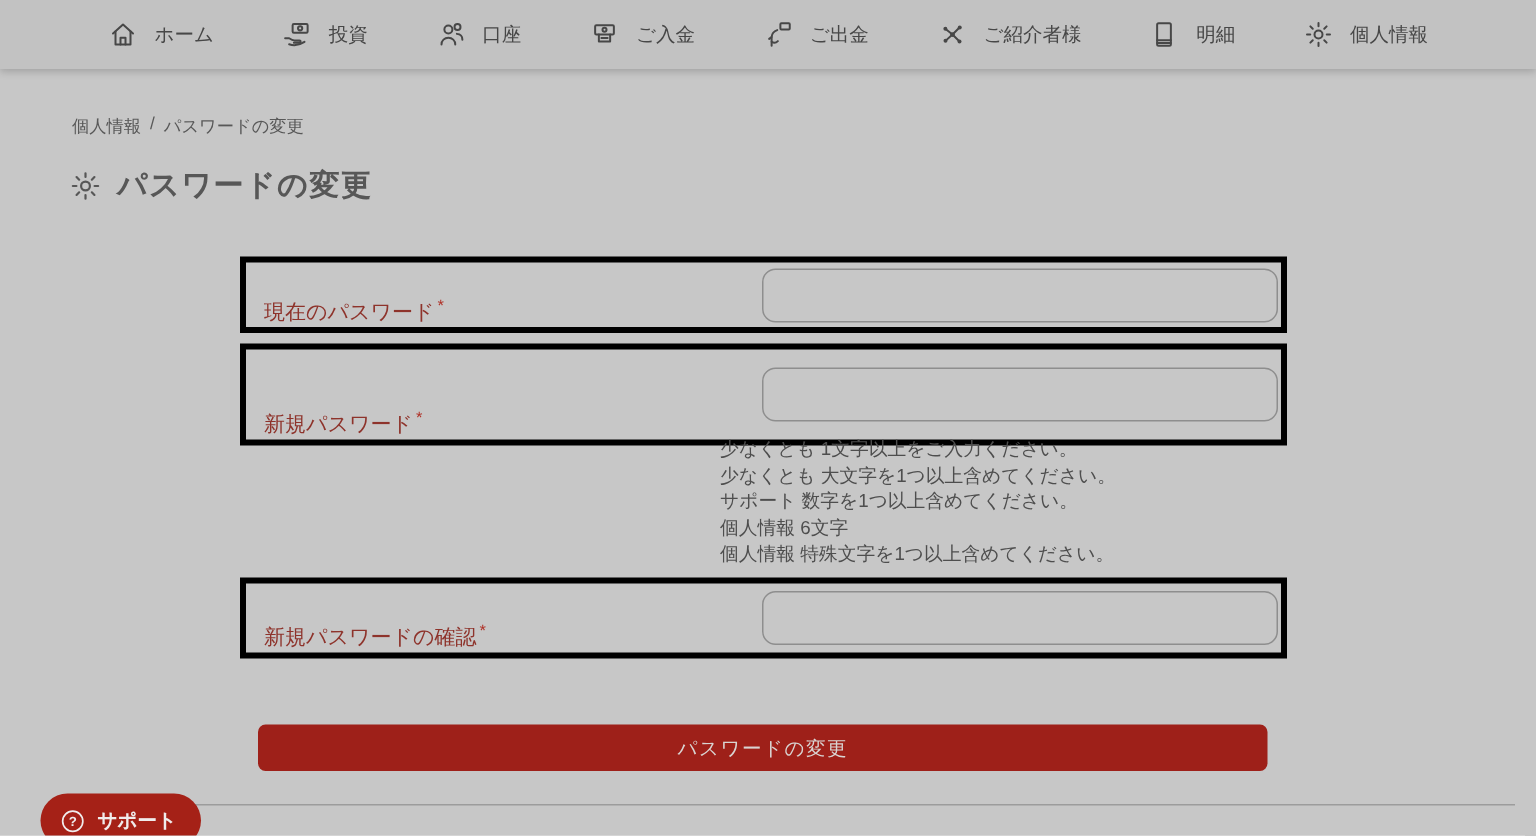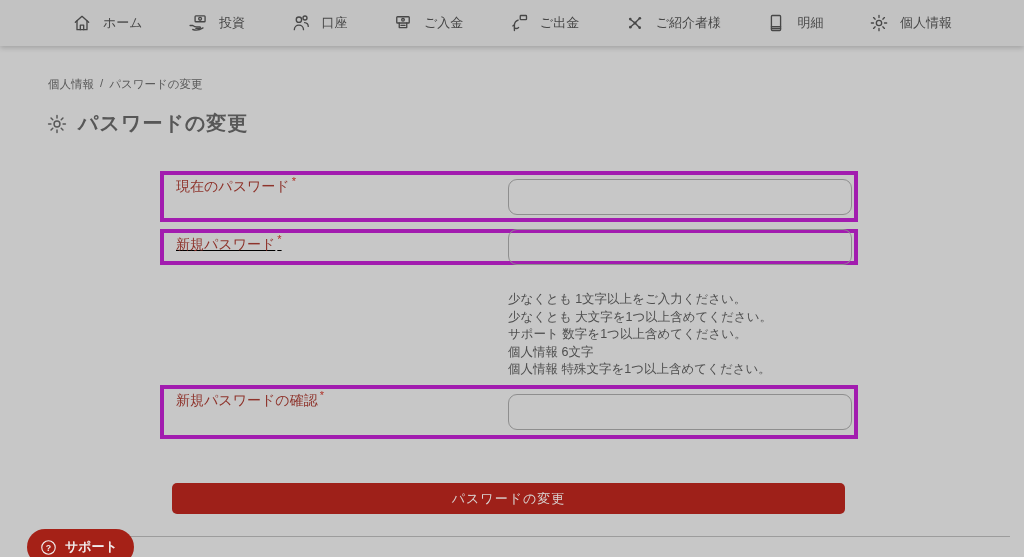--- a/index.html
+++ b/index.html
@@ -23,35 +23,35 @@
   .breadcrumb .crumb-parent { cursor:pointer; }
 
   
   .page-title-row { position:absolute; left:46px; top:110px; display:flex; align-items:center; gap:10px; color:#575757; }
   .page-title-row svg { width:22px; height:22px; stroke:#575757; fill:none; stroke-width:1.6; stroke-linecap:round; }
   .page-title { font-size:20px; letter-spacing:1px; color:#575757; }
 
   
   .field-row {
     position:absolute; left:160px; width:698px; height:51px;
-    border:4px solid #a21caf; display:flex; align-items:flex-start; padding-left:12px;
+    border:4px solid #000000; display:flex; align-items:flex-end; padding-left:12px;
   }
   .row-1 { top:171px; }
-  .row-2 { top:229px; height:36px;text-decoration:underline; }
+  .row-2 { top:229px; height:68px; }
   .row-3 { top:385px; height:54px; }
   .field-label { font-size:14px; color:#8e332b; }
   .req-mark { font-size:11px; color:#b03026; vertical-align:super; margin-left:2px; }
   .field-input {
     position:absolute; left:344px; top:50%; transform:translateY(-50%);
     width:344px; height:36px; border:1.5px solid #8e8e8e; border-radius:9px;
     background:transparent; outline:none; padding:0 10px; font-size:14px; color:#333;
   }
 
   
-  .rules { position:absolute; left:508px; top:291px; font-size:12.5px; color:#4e4e4e; line-height:17.5px; }
+  .rules { position:absolute; left:480px; top:291px; font-size:12.5px; color:#4e4e4e; line-height:17.5px; }
 
   
   .submit-btn {
     position:absolute; left:172px; top:483px; width:673px; height:31px;
     background:#9e2019; color:#d9d4d2; border:none; border-radius:5px;
     font-size:13px; font-family:inherit; cursor:pointer; letter-spacing:1px;
   }
 
   
   .footer-divider { position:absolute; left:103px; top:536px; width:907px; border-top:1px solid #9c9c9c; }

